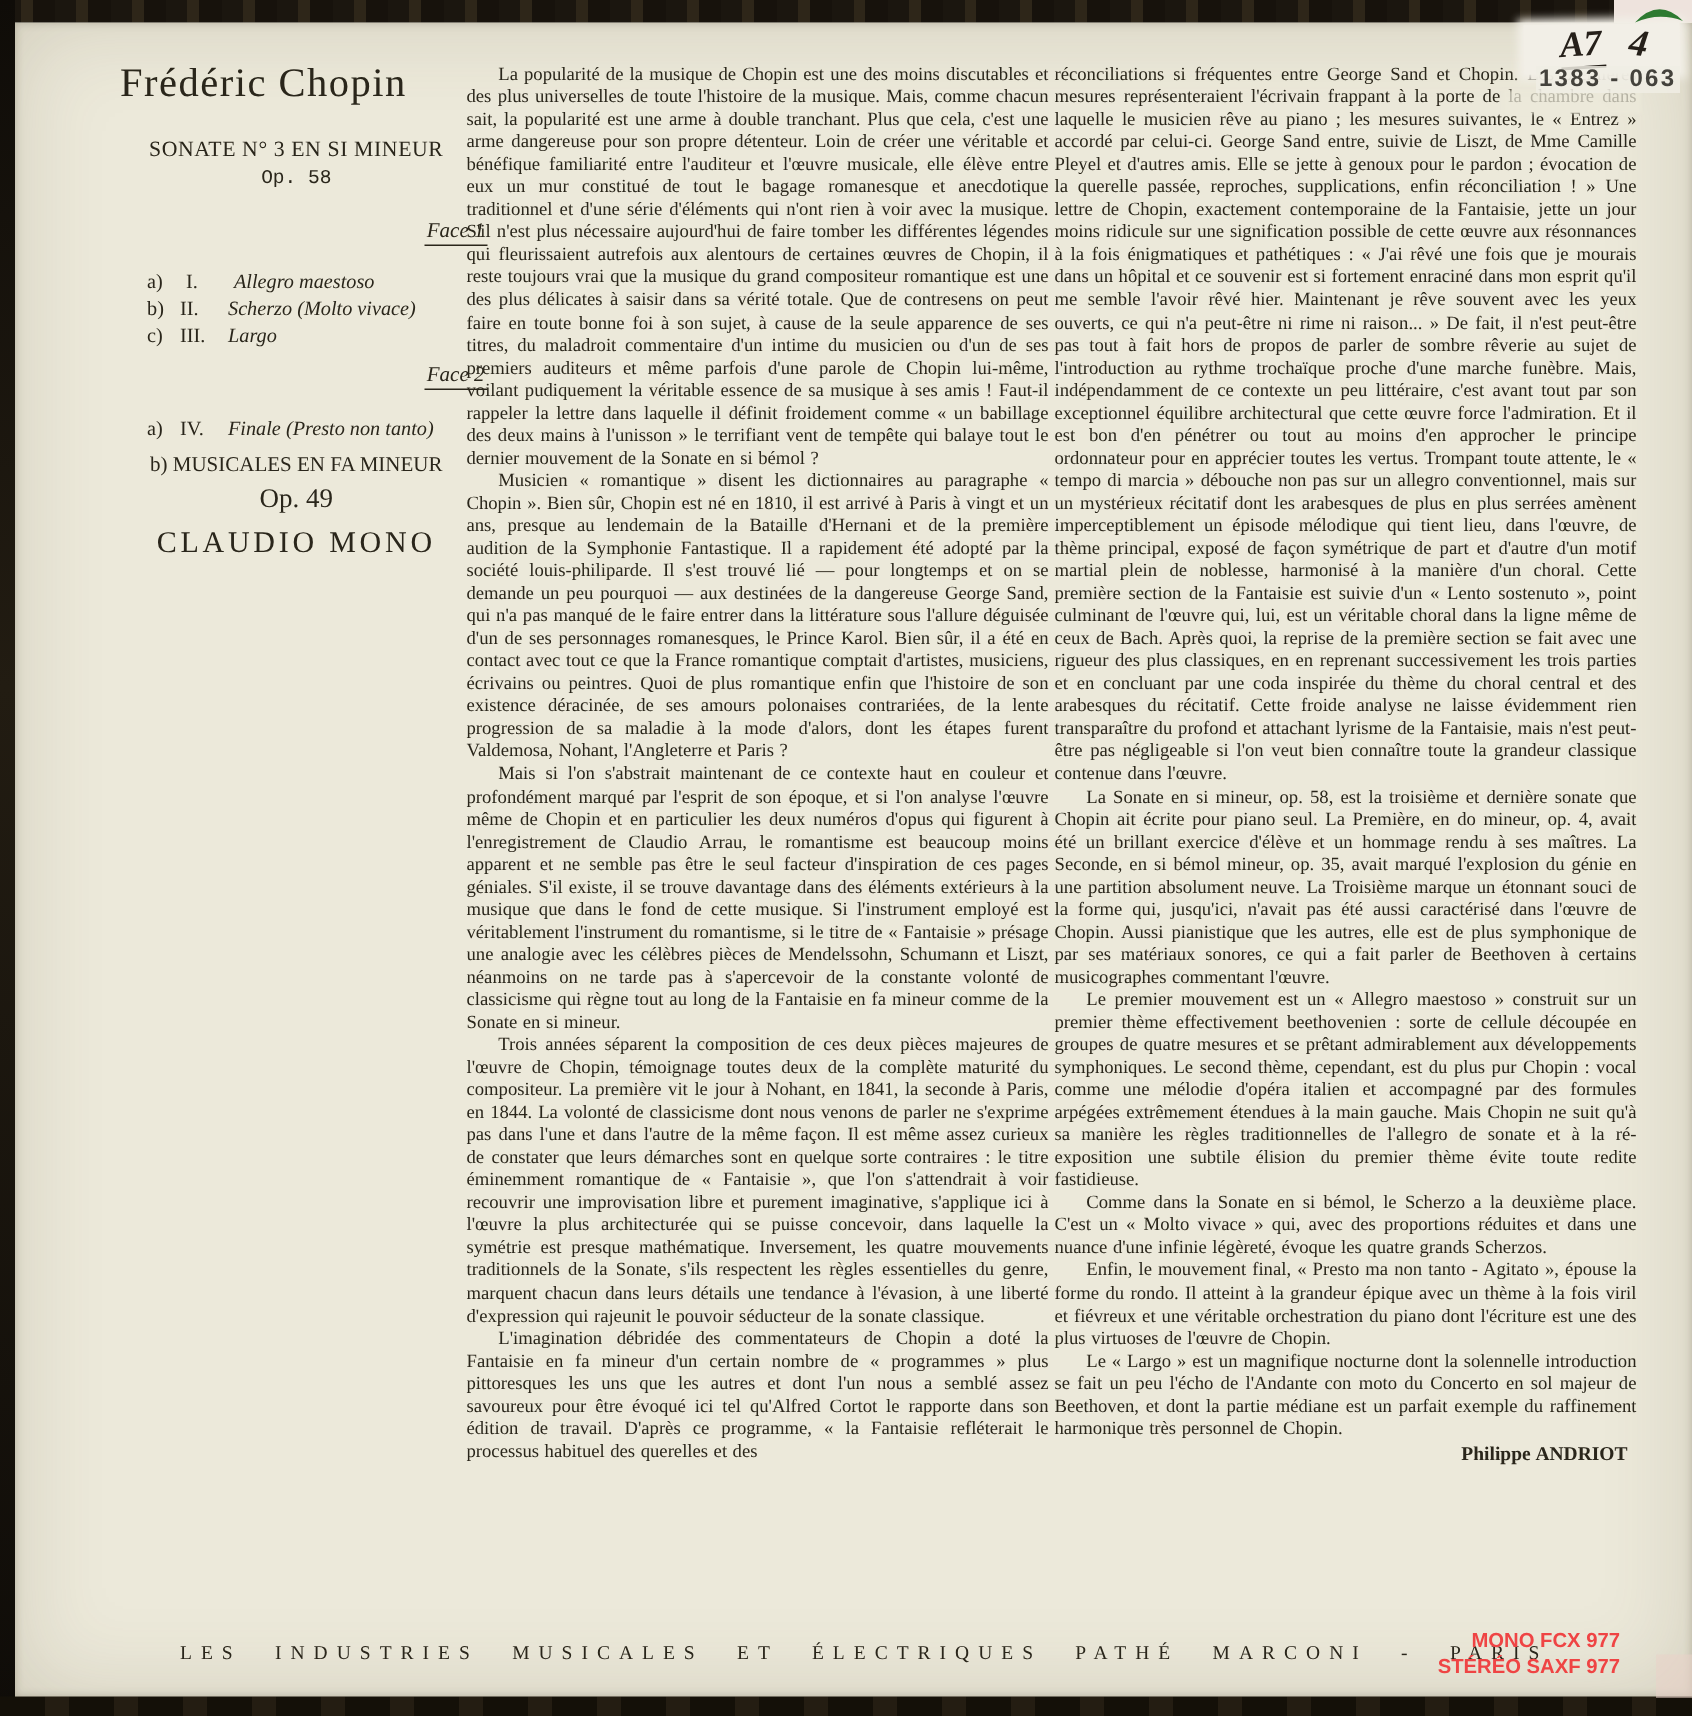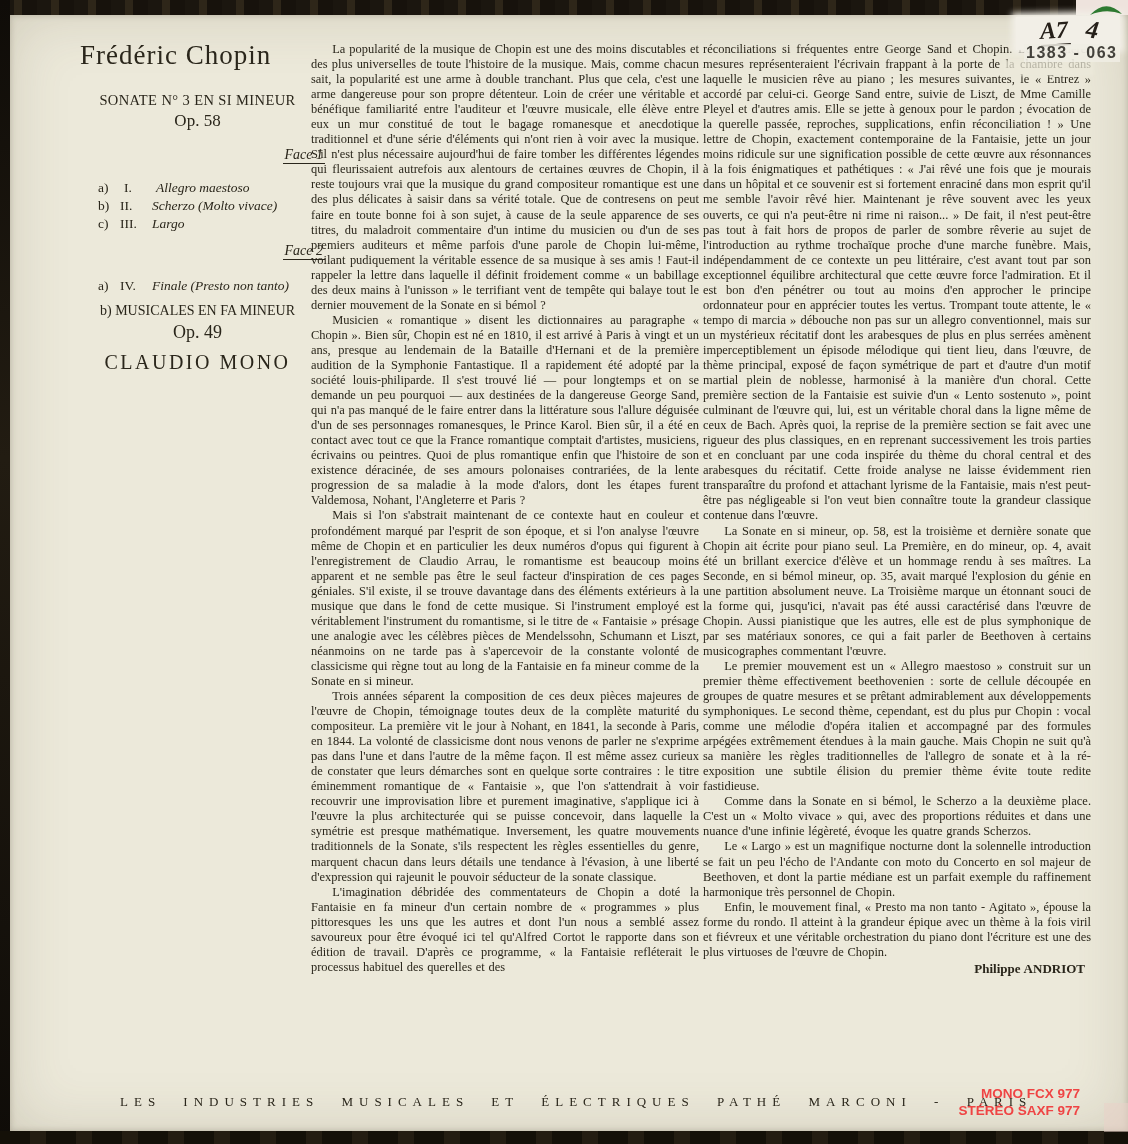--- a/index.html
+++ b/index.html
@@ -24,21 +24,21 @@
     background:#ece9da;
     box-shadow:inset 0 0 60px rgba(90,80,50,.18), inset 0 0 6px rgba(60,50,30,.25);
   }
 
   .abs{position:absolute;}
   .ink{color:#2a261b;}
 
   
   .artist{left:80px;top:40px;width:235px;text-align:left;font-size:27px;letter-spacing:1px;}
   .worktitle{left:70px;top:92px;width:255px;text-align:center;font-size:14.5px;letter-spacing:.4px;}
-  .opus1{left:70px;top:111px;width:255px;text-align:center;font-size:17px;}
+  .opus1{left:70px;top:111px;width:255px;text-align:center;font-size:13px;font-family:Liberation Mono, monospace;}
   .facehead{width:255px;left:70px;text-align:right;font-size:14px;font-style:italic;font-weight:normal;}
   .facehead span{border-bottom:1.5px solid #2a261b;padding:0 2px 1px;}
   .face1{top:147px;} .face2{top:243px;}
   .tracklist{left:98px;width:230px;font-size:13.5px;}
   .tl1{top:179px;} .tl2{top:277px;}
   .trackrow{display:flex;line-height:18px;}
   .trackrow .letter{width:22px;}
   .trackrow .roman{width:32px;text-align:left;padding-left:4px;}
   .trackrow .roman.r2{padding-left:0;}
   .trackrow .title{font-style:italic;}
@@ -124,22 +124,22 @@
   <p>Musicien « romantique » disent les dictionnaires au paragraphe « Chopin ». Bien sûr, Chopin est né en 1810, il est arrivé à Paris à vingt et un ans, presque au lendemain de la Bataille d'Hernani et de la première audition de la Symphonie Fantastique. Il a rapidement été adopté par la société louis-philiparde. Il s'est trouvé lié — pour longtemps et on se demande un peu pourquoi — aux destinées de la dangereuse George Sand, qui n'a pas manqué de le faire entrer dans la littérature sous l'allure déguisée d'un de ses personnages romanesques, le Prince Karol. Bien sûr, il a été en contact avec tout ce que la France romantique comptait d'artistes, musiciens, écrivains ou peintres. Quoi de plus romantique enfin que l'histoire de son existence déracinée, de ses amours polonaises contrariées, de la lente progression de sa maladie à la mode d'alors, dont les étapes furent Valdemosa, Nohant, l'Angleterre et Paris ?</p>
   <p>Mais si l'on s'abstrait maintenant de ce contexte haut en couleur et profondément marqué par l'esprit de son époque, et si l'on analyse l'œuvre même de Chopin et en particulier les deux numéros d'opus qui figurent à l'enregistrement de Claudio Arrau, le romantisme est beaucoup moins apparent et ne semble pas être le seul facteur d'inspiration de ces pages géniales. S'il existe, il se trouve davantage dans des éléments extérieurs à la musique que dans le fond de cette musique. Si l'instrument employé est véritablement l'instrument du romantisme, si le titre de « Fantaisie » présage une analogie avec les célèbres pièces de Mendelssohn, Schumann et Liszt, néanmoins on ne tarde pas à s'apercevoir de la constante volonté de classicisme qui règne tout au long de la Fantaisie en fa mineur comme de la Sonate en si mineur.</p>
   <p>Trois années séparent la composition de ces deux pièces majeures de l'œuvre de Chopin, témoignage toutes deux de la complète maturité du compositeur. La première vit le jour à Nohant, en 1841, la seconde à Paris, en 1844. La volonté de classicisme dont nous venons de parler ne s'exprime pas dans l'une et dans l'autre de la même façon. Il est même assez curieux de constater que leurs démarches sont en quelque sorte contraires : le titre éminemment romantique de « Fantaisie », que l'on s'attendrait à voir recouvrir une improvisation libre et purement imaginative, s'applique ici à l'œuvre la plus architecturée qui se puisse concevoir, dans laquelle la symétrie est presque mathématique. Inversement, les quatre mouvements traditionnels de la Sonate, s'ils respectent les règles essentielles du genre, marquent chacun dans leurs détails une tendance à l'évasion, à une liberté d'expression qui rajeunit le pouvoir séducteur de la sonate classique.</p>
   <p>L'imagination débridée des commentateurs de Chopin a doté la Fantaisie en fa mineur d'un certain nombre de « programmes » plus pittoresques les uns que les autres et dont l'un nous a semblé assez savoureux pour être évoqué ici tel qu'Alfred Cortot le rapporte dans son édition de travail. D'après ce programme, « la Fantaisie refléterait le processus habituel des querelles et des</p>
 </div>
 <div class="abs ink col col2">
   <p class="noindent">réconciliations si fréquentes entre George Sand et Chopin. Les premières mesures représenteraient l'écrivain frappant à la porte de la chambre dans laquelle le musicien rêve au piano ; les mesures suivantes, le « Entrez » accordé par celui-ci. George Sand entre, suivie de Liszt, de Mme Camille Pleyel et d'autres amis. Elle se jette à genoux pour le pardon ; évocation de la querelle passée, reproches, supplications, enfin réconciliation ! » Une lettre de Chopin, exactement contemporaine de la Fantaisie, jette un jour moins ridicule sur une signification possible de cette œuvre aux résonnances à la fois énigmatiques et pathétiques : « J'ai rêvé une fois que je mourais dans un hôpital et ce souvenir est si fortement enraciné dans mon esprit qu'il me semble l'avoir rêvé hier. Maintenant je rêve souvent avec les yeux ouverts, ce qui n'a peut-être ni rime ni raison... » De fait, il n'est peut-être pas tout à fait hors de propos de parler de sombre rêverie au sujet de l'introduction au rythme trochaïque proche d'une marche funèbre. Mais, indépendamment de ce contexte un peu littéraire, c'est avant tout par son exceptionnel équilibre architectural que cette œuvre force l'admiration. Et il est bon d'en pénétrer ou tout au moins d'en approcher le principe ordonnateur pour en apprécier toutes les vertus. Trompant toute attente, le « tempo di marcia » débouche non pas sur un allegro conventionnel, mais sur un mystérieux récitatif dont les arabesques de plus en plus serrées amènent imperceptiblement un épisode mélodique qui tient lieu, dans l'œuvre, de thème principal, exposé de façon symétrique de part et d'autre d'un motif martial plein de noblesse, harmonisé à la manière d'un choral. Cette première section de la Fantaisie est suivie d'un « Lento sostenuto », point culminant de l'œuvre qui, lui, est un véritable choral dans la ligne même de ceux de Bach. Après quoi, la reprise de la première section se fait avec une rigueur des plus classiques, en en reprenant successivement les trois parties et en concluant par une coda inspirée du thème du choral central et des arabesques du récitatif. Cette froide analyse ne laisse évidemment rien transparaître du profond et attachant lyrisme de la Fantaisie, mais n'est peut-être pas négligeable si l'on veut bien connaître toute la grandeur classique contenue dans l'œuvre.</p>
   <p>La Sonate en si mineur, op. 58, est la troisième et dernière sonate que Chopin ait écrite pour piano seul. La Première, en do mineur, op. 4, avait été un brillant exercice d'élève et un hommage rendu à ses maîtres. La Seconde, en si bémol mineur, op. 35, avait marqué l'explosion du génie en une partition absolument neuve. La Troisième marque un étonnant souci de la forme qui, jusqu'ici, n'avait pas été aussi caractérisé dans l'œuvre de Chopin. Aussi pianistique que les autres, elle est de plus symphonique de par ses matériaux sonores, ce qui a fait parler de Beethoven à certains musicographes commentant l'œuvre.</p>
   <p>Le premier mouvement est un « Allegro maestoso » construit sur un premier thème effectivement beethovenien : sorte de cellule découpée en groupes de quatre mesures et se prêtant admirablement aux développements symphoniques. Le second thème, cependant, est du plus pur Chopin : vocal comme une mélodie d'opéra italien et accompagné par des formules arpégées extrêmement étendues à la main gauche. Mais Chopin ne suit qu'à sa manière les règles traditionnelles de l'allegro de sonate et à la ré-exposition une subtile élision du premier thème évite toute redite fastidieuse.</p>
   <p>Comme dans la Sonate en si bémol, le Scherzo a la deuxième place. C'est un « Molto vivace » qui, avec des proportions réduites et dans une nuance d'une infinie légèreté, évoque les quatre grands Scherzos.</p>
+  <p>Enfin, le mouvement final, « Presto ma non tanto - Agitato », épouse la forme du rondo. Il atteint à la grandeur épique avec un thème à la fois viril et fiévreux et une véritable orchestration du piano dont l'écriture est une des plus virtuoses de l'œuvre de Chopin.</p>
   <p>Le « Largo » est un magnifique nocturne dont la solennelle introduction se fait un peu l'écho de l'Andante con moto du Concerto en sol majeur de Beethoven, et dont la partie médiane est un parfait exemple du raffinement harmonique très personnel de Chopin.</p>
-  <p>Enfin, le mouvement final, « Presto ma non tanto - Agitato », épouse la forme du rondo. Il atteint à la grandeur épique avec un thème à la fois viril et fiévreux et une véritable orchestration du piano dont l'écriture est une des plus virtuoses de l'œuvre de Chopin.</p>
   <div class="signature">Philippe ANDRIOT</div>
 </div>
 
 <div class="abs smudge"></div>
 <div class="abs white-patch"></div>
 <div class="abs hand hand-a7">A7</div>
 <div class="abs hand hand-4">4</div>
 <div class="abs stamp">1383 - 063</div>
 <svg class="abs green-mark" viewBox="0 0 36 13">
   <path d="M2 11 Q 18 -6 34 10 Q 18 4 2 11 Z" fill="#2e7a31"></path>

